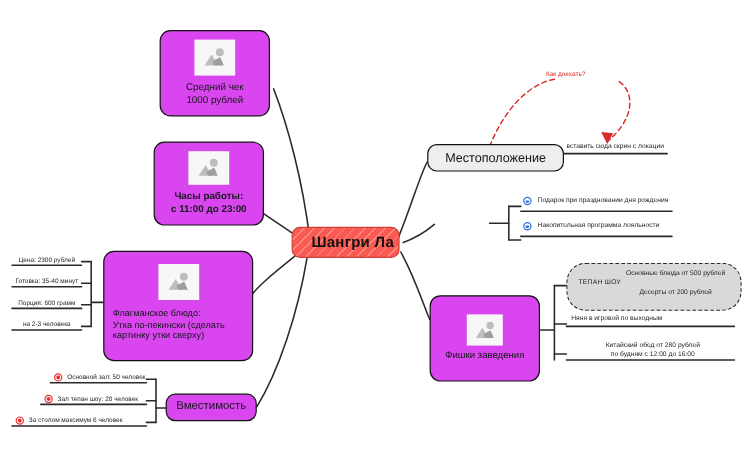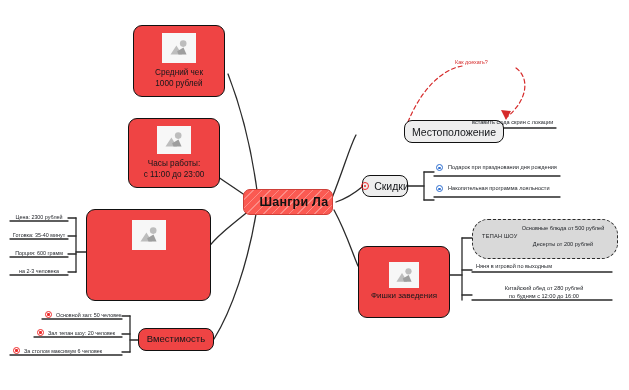--- a/index.html
+++ b/index.html
@@ -21,21 +21,21 @@
   #edges {
     position: absolute;
     left: 0; top: 0;
     width: 629px;
     height: 390px;
     pointer-events: none;
   }
   .node {
     position: absolute;
     box-sizing: border-box;
-    background: #ef4444;
+    background: #d946ef;
     border: 1.6px solid #111111;
     border-radius: 9px;
     display: flex;
     flex-direction: column;
     align-items: center;
     justify-content: center;
     text-align: center;
     color: #15171a;
     z-index: 5;
   }
@@ -241,32 +241,35 @@
   </div>
 
   <div class="node" style="left:128px; top:118px; width:92px; height:70px; padding:7px 5px;">
     <div class="imgbox" style="width:34px;height:30px;margin-bottom:5px;">
       <svg width="20" height="18" viewBox="0 0 20 18" aria-hidden="true">
         <circle cx="14.2" cy="4.6" r="3.3" fill="#bdbdbd"></circle>
         <path d="M1.5 15.5 L7.4 6.4 L13 15.5 Z" fill="#bdbdbd"></path>
         <path d="M8.2 12.2 L14.5 8.6 L17.5 15.5 L9.5 15.5 Z" fill="#9e9e9e"></path>
       </svg>
     </div>
-    <span class="label" style="font-size:8.2px;">Часы работы:
+    <span class="label" style="font-size:8.2px;font-weight:bold;">Часы работы:
 с 11:00 до 23:00</span>
   </div>
 
   <div class="node" style="left:86px; top:209px; width:125px; height:92px; padding:7px 7px; justify-content:flex-start;">
     <div class="imgbox" style="width:34px;height:30px;margin:3px auto 6px;">
       <svg width="20" height="18" viewBox="0 0 20 18" aria-hidden="true">
         <circle cx="14.2" cy="4.6" r="3.3" fill="#bdbdbd"></circle>
         <path d="M1.5 15.5 L7.4 6.4 L13 15.5 Z" fill="#bdbdbd"></path>
         <path d="M8.2 12.2 L14.5 8.6 L17.5 15.5 L9.5 15.5 Z" fill="#9e9e9e"></path>
       </svg>
     </div>
+    <span class="label" style="font-size:7.6px;text-align:left;align-self:flex-start;">Флагманское блюдо:
+Утка по-пекински (сделать
+картинку утки сверху)</span>
   </div>
 
   <div class="chip" style="left:10px; top:212px; width:58px; height:9px;">
     <span>Цена: 2300 рублей</span>
   </div>
   <div class="chip" style="left:10px; top:230px; width:58px; height:9px;">
     <span>Готовка: 35-40 минут</span>
   </div>
   <div class="chip" style="left:10px; top:248px; width:58px; height:9px;">
     <span>Порция: 600 грамм</span>
@@ -285,34 +288,30 @@
   </div>
   <div class="chip" style="left:34px; top:328px; width:88px; height:9px; justify-content:flex-start; padding-left:3px;">
     <span class="dot-icon ic-red"></span>
     <span>Зал тепан шоу: 20 человек</span>
   </div>
   <div class="chip" style="left:10px; top:346px; width:112px; height:9px; justify-content:flex-start; padding-left:3px;">
     <span class="dot-icon ic-red"></span>
     <span>За столом максимум 6 человек</span>
   </div>
 
-  <div class="pill" style="left:356px; top:120px; width:100px; height:23px;margin-left:48px;">
+  <div class="pill" style="left:356px; top:120px; width:114px; height:23px;">
     <span>Местоположение</span>
   </div>
   <div class="leaf" style="left:472px; top:119px; width:132px;">
     <span>вставить сюда скрин с локации</span>
   </div>
   <div class="annot" style="left:455px; top:59px;">
     <span>Как доехать?</span>
   </div>
 
-  <div class="pill" style="left:362px; top:175px; width:46px; height:22px; gap:5px;">
-    <span class="dot-icon ic-red" style="width:8px;height:8px;"></span>
-    <span>Скидки</span>
-  </div>
   <div class="leaf" style="left:436px; top:164px; width:132px;">
     <span class="dot-icon ic-blue"></span>
     <span>Подарок при праздновании дня рождения</span>
   </div>
   <div class="leaf" style="left:436px; top:185px; width:132px;">
     <span class="dot-icon ic-blue"></span>
     <span>Накопительная программа лояльности</span>
   </div>
 
   <div class="node" style="left:358px; top:246px; width:92px; height:72px; padding:6px 4px; border-radius:9px;">

